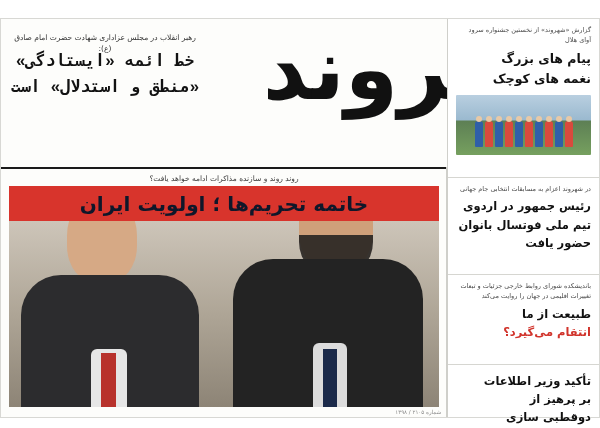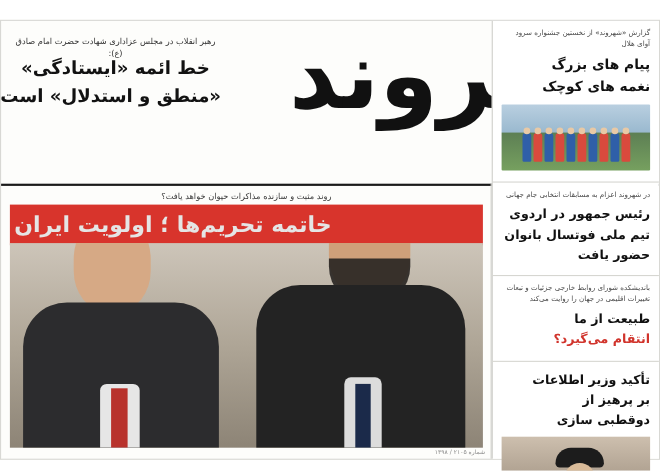--- a/index.html
+++ b/index.html
@@ -108,35 +108,35 @@
     position: absolute;
     right: 246px;
     left: 8px;
     top: 30px;
     text-align: center;
     font-size: 16.5px;
     font-weight: bold;
     color: #121212;
     line-height: 1.55;
   }
-  .lead-head div { white-space: nowrap; }
+  .lead-head div { white-space: nowrap; font-family: Liberation Mono, monospace; }
 
   
   .sidebar {
     position: absolute;
     right: 0;
     top: 0;
     width: 152px;
     height: 398px;
     border-left: 1px solid #cfcfca;
     box-sizing: border-box;
     background: #fff;
   }
   .side-block {
-    padding: 7px 8px 10px 8px;
+    padding: 7px 8px 22px 8px;
     border-bottom: 1px solid #d6d6d1;
     text-align: right;
   }
   .side-kicker {
     font-size: 6.5px;
     color: #4b4b4b;
     line-height: 1.5;
     margin-bottom: 3px;
   }
   .side-title {
@@ -234,22 +234,22 @@
   }
   .main-kicker {
     font-size: 7.5px;
     color: #3b3b3b;
     text-align: center;
     padding: 5px 10px 3px 10px;
   }
   .main-headline {
     margin: 0 8px;
     background: #d8342c;
-    color: #e5e5e5;
-    text-align: left;
+    color: #0f172a;
+    text-align: center;
     font-size: 20px;
     font-weight: bold;
     padding: 6px 4px 7px 4px;
     letter-spacing: 0.5px;
     white-space: nowrap;
   }
   .main-photo {
     position: absolute;
     right: 8px;
     left: 8px;
@@ -378,21 +378,21 @@
           <div class="face"></div>
           <div class="beard"></div>
 
         </div>
       </div>
     </div>
 
     <div class="divider-vert"></div>
 
     <div class="main-article">
-      <div class="main-kicker">روند مثبت و سازنده مذاکرات حیوان خواهد یافت؟</div>
+      <div class="main-kicker">روند روند و سازنده مذاکرات ادامه خواهد یافت؟</div>
       <div class="main-headline">خاتمه تحریم‌ها ؛ اولویت ایران</div>
       <div class="main-photo">
         <div class="man" id="man-right">
 
           <div class="head"></div>
           <div class="beard"></div>
           <div class="body"></div>
           <div class="shirt"></div>
           <div class="tie"></div>
         </div>

